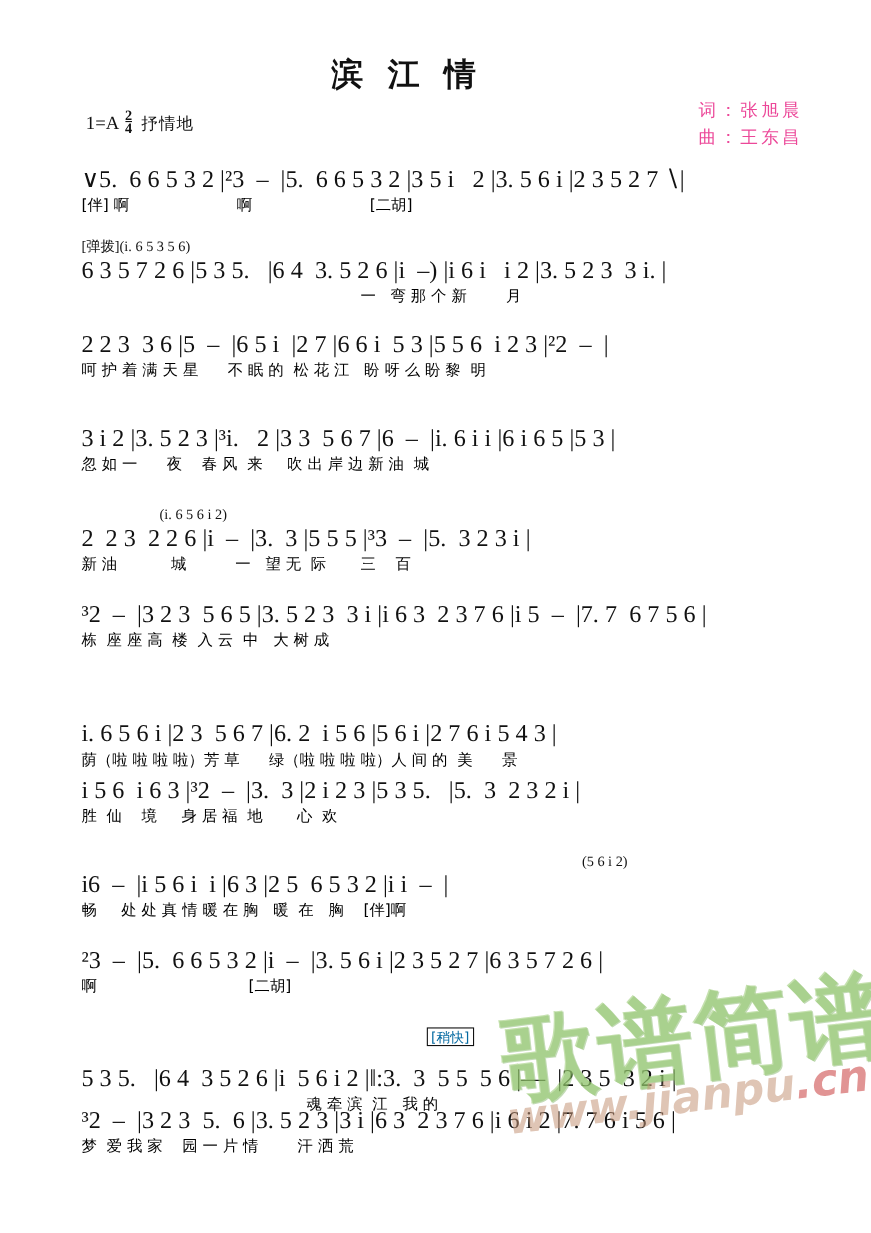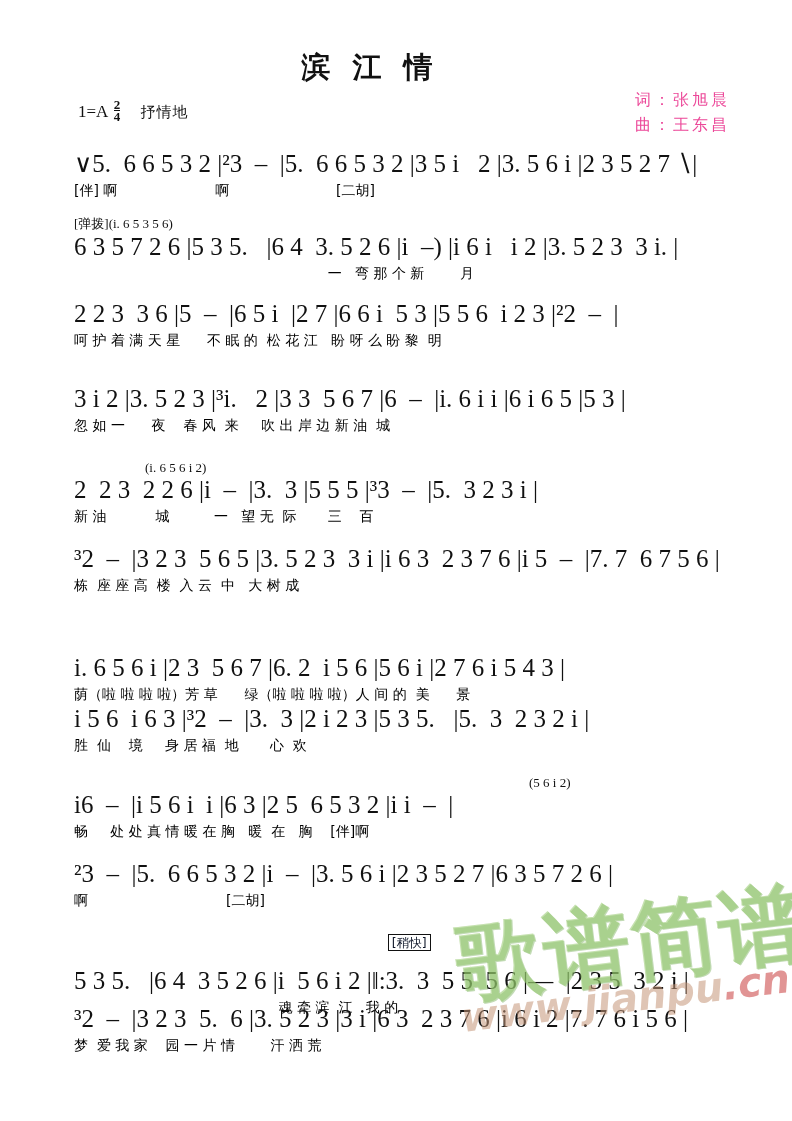--- a/index.html
+++ b/index.html
@@ -34,21 +34,20 @@
     vertical-align:-4px;
     line-height:0.85;
     font-size:13px;
     text-align:center;
     margin:0 4px 0 2px;
     font-weight:bold;
   }
   .key-line .meter b{display:block;font-weight:bold;}
   .key-line .meter .den{border-top:1.4px solid #111;}
   .key-line .tempo{
-    margin-left:12px;
     font-family:"DejaVu Sans", sans-serif;
     font-size:15px;
     letter-spacing:1px;
   }
   .credits{
     position:absolute;top:88px;right:62px;
     text-align:left;
     font-family:"DejaVu Sans", sans-serif;
     font-size:16px;
     line-height:1.55;
@@ -56,36 +55,36 @@
     letter-spacing:3px;
   }
   .staff{
     position:absolute;
     left:74px;
     width:646px;
     color:#111;
   }
   .notes{
     font-family:"Liberation Serif", serif;
-    font-size:25px;
+    font-size:22px;
     letter-spacing:0px;
     white-space:pre;
     line-height:1.15;
   }
   .lyrics{
     font-family:"DejaVu Sans", sans-serif;
     font-size:14px;
     white-space:pre;
     color:#000000;
     margin-top:3px;
   }
   .tag{
     font-family:"DejaVu Sans", sans-serif;
     font-size:12.5px;
-    color:#0f172a;
+    color:#0369a1;
     white-space:pre;
   }
   .small-note{
     font-family:"Liberation Serif", serif;
     font-size:13px;
     white-space:pre;
     color:#111;
   }
   .boxed{
     border:1px solid #111;

